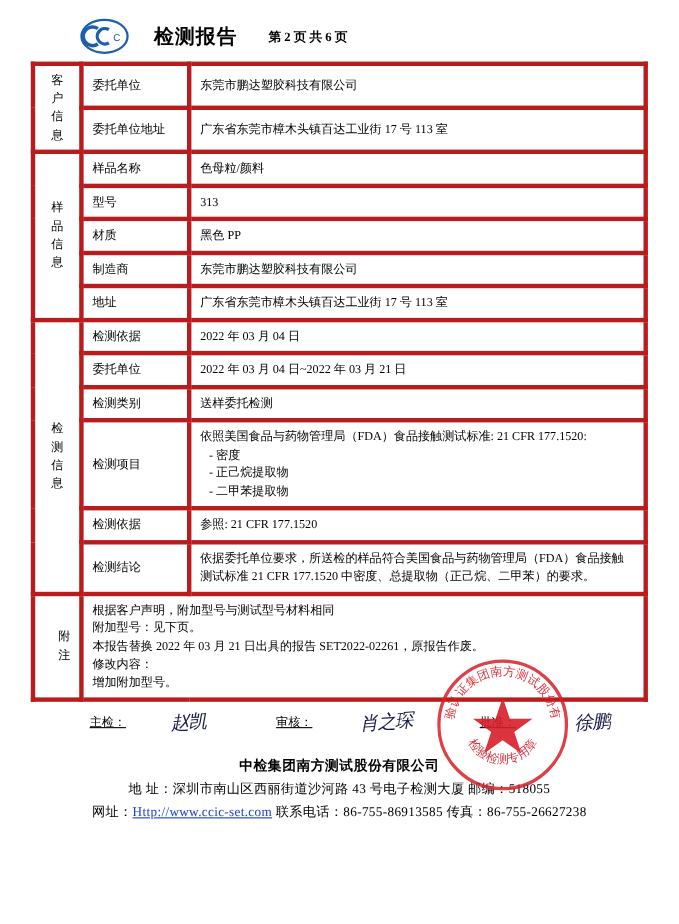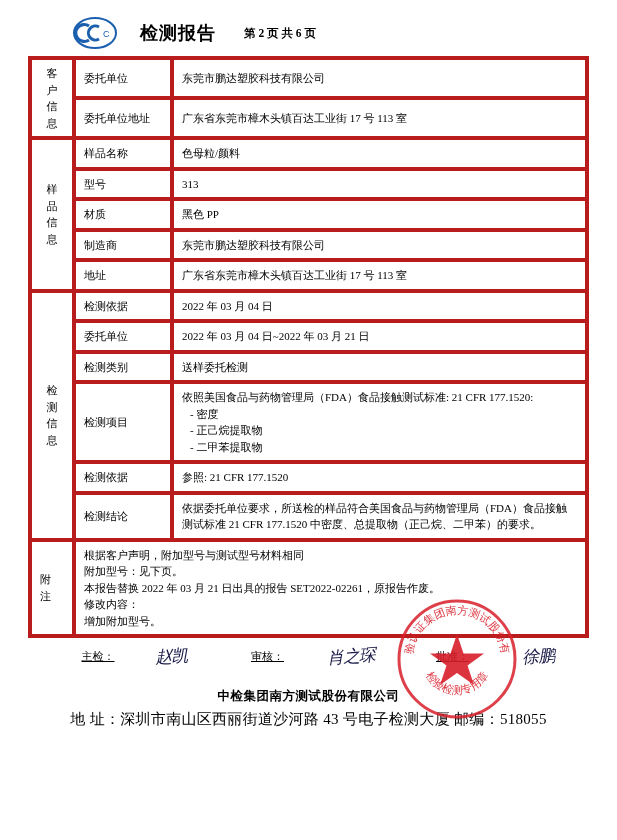--- a/index.html
+++ b/index.html
@@ -91,21 +91,21 @@
     text-align: center;
   }
   .multiline {
     line-height: 1.75;
   }
   .indent-item {
     padding-left: 8px;
   }
   td.notes-label {
     width: 44px;
-    text-align: left;
+    text-align: right;
   }
   td.notes-body {
     padding: 6px 9px;
     line-height: 1.9;
   }
   
   .sig-wrap {
     position: relative;
   }
   table.sig {
@@ -156,21 +156,21 @@
     text-align: center;
     margin-top: 12px;
     line-height: 1.7;
   }
   .footer .company {
     font-size: 12.5px;
     font-weight: bold;
     letter-spacing: 0.5px;
   }
   .footer .line {
-    font-size: 15px;
+    font-size: 12px;
     letter-spacing: 0.3px;
   }
   .footer .line a, .footer .underline {
     color: #1a3fd0;
     text-decoration: underline;
   }
 </style>
 </head>
 <body>
 
@@ -316,15 +316,18 @@
       <text font-size="11" fill="#d81e2a" font-family="Liberation Serif, serif" opacity="0.9">
         <textPath href="#arcBottom" startOffset="50%" text-anchor="middle">检验检测专用章</textPath>
       </text>
       <polygon points="61,36 67.5,55.5 88,55.5 71.5,67.5 78,87 61,75 44,87 50.5,67.5 34,55.5 54.5,55.5" fill="#d81e2a" opacity="0.9"></polygon>
     </svg>
   </div>
 
   <div class="footer">
     <div class="company">中检集团南方测试股份有限公司</div>
     <div class="line">地  址：深圳市南山区西丽街道沙河路 43 号电子检测大厦   邮编：518055</div>
+    <div class="line">
+      <span>网址：</span><span class="underline">Http://www.ccic-set.com</span>&nbsp;<span>联系电话：86-755-86913585  传真：86-755-26627238</span>
+    </div>
   </div>
 
 </div>
 
 </body></html>

